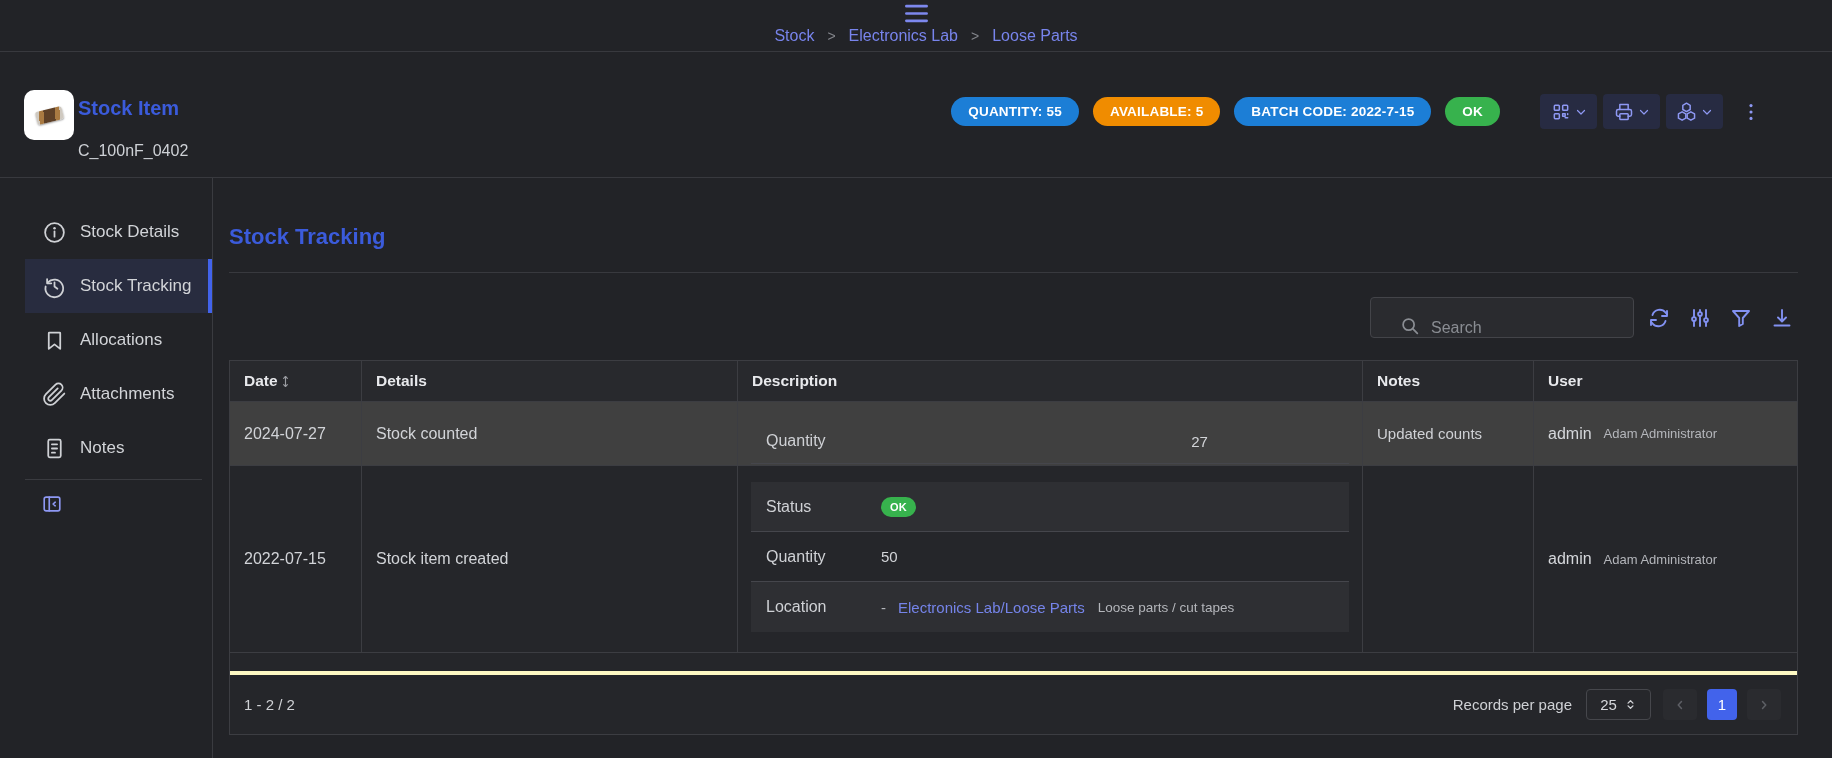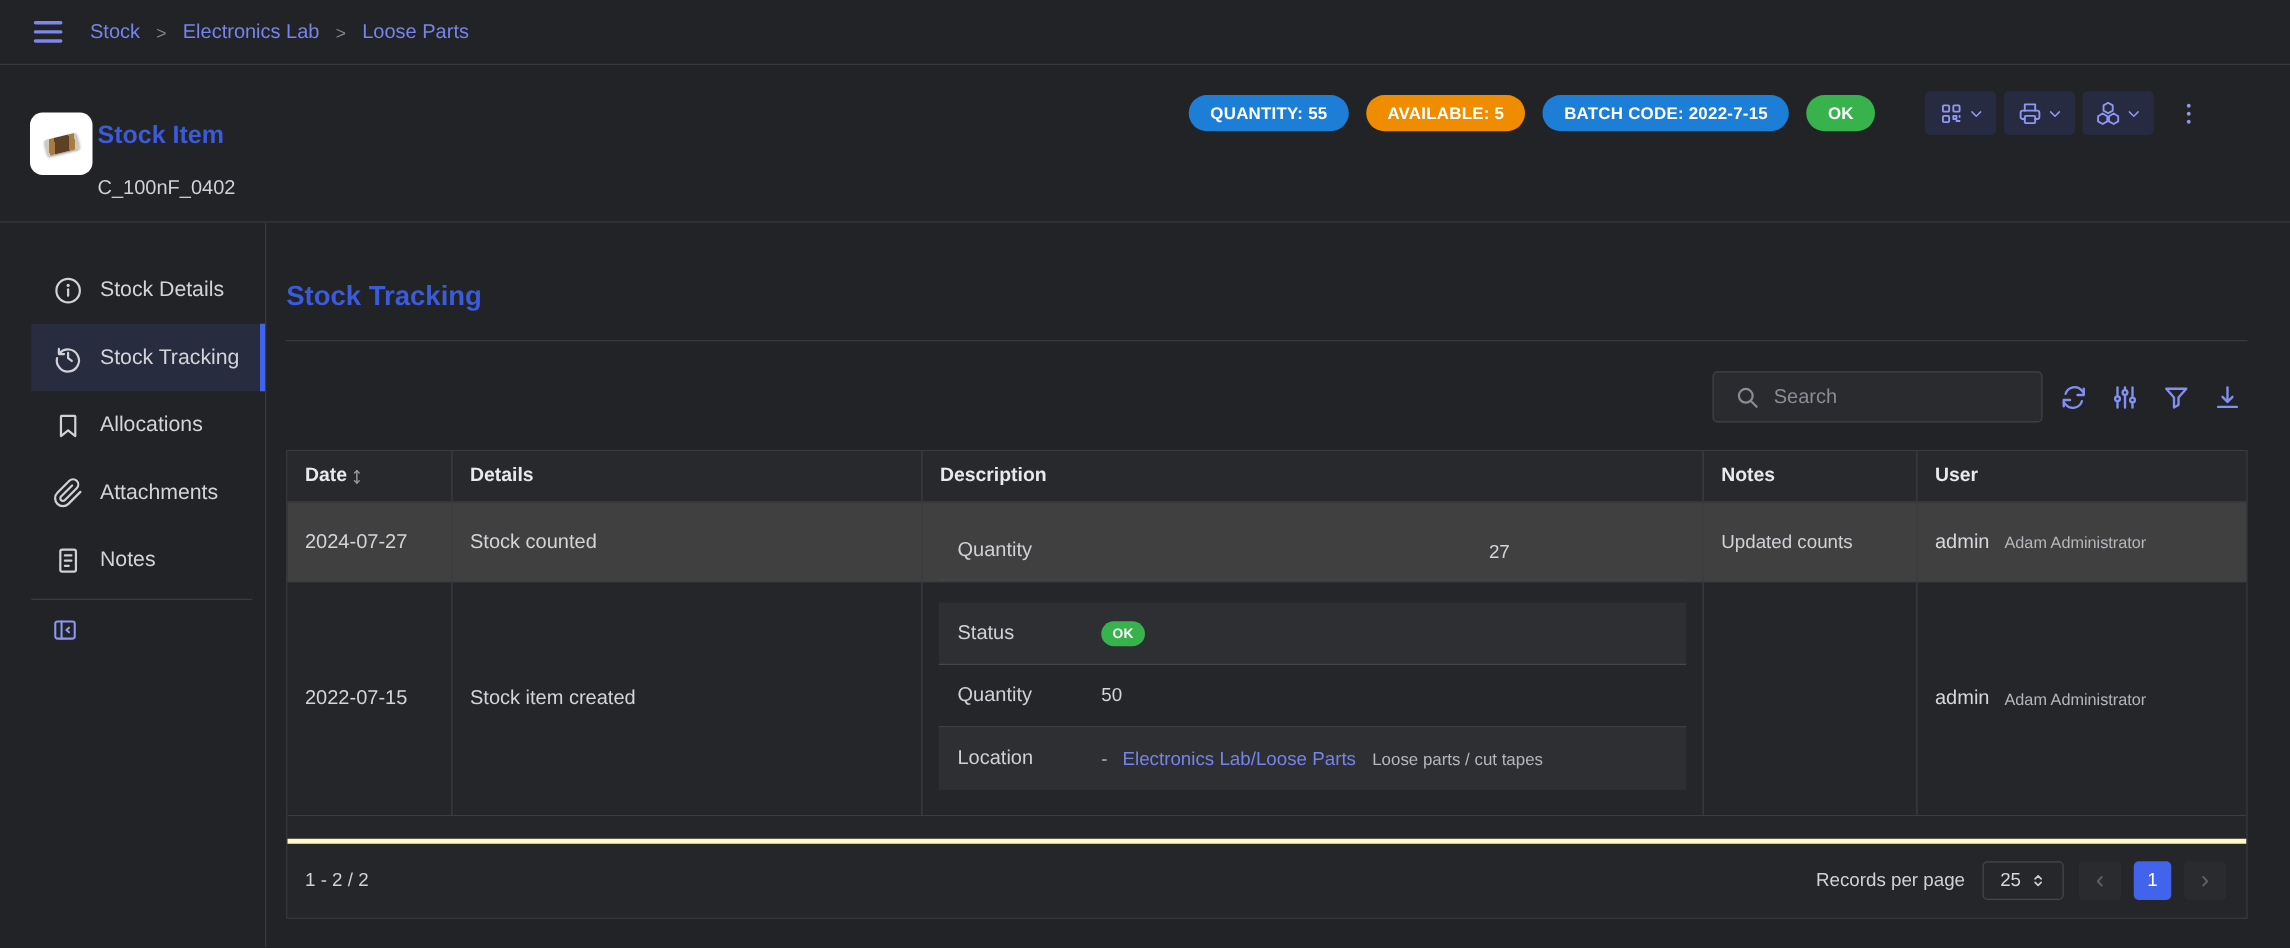--- a/index.html
+++ b/index.html
@@ -7,21 +7,21 @@
   body {
     background:#222327;
     font-family:"Liberation Sans","DejaVu Sans",sans-serif;
     color:#d5d7db;
   }
   svg { display:block; }
 
   
   .topbar {
     height:52px; display:flex; align-items:center;
-    padding:0 25px; border-bottom:1px solid #38393e; background:#222327;
+    padding:0 25px; border-bottom:1px solid #38393e; background:#222327;flex-direction:column;
   }
   .burger-btn { background:none; border:none; color:#7d88ee; cursor:pointer; }
   .breadcrumb { display:flex; align-items:center; margin-left:20px; gap:13px; font-size:16px; }
   .crumb { color:#7884ec; text-decoration:none; cursor:pointer; }
   .crumb-sep { color:#83858b; font-size:14px; }
 
   
   .page-header {
     height:126px; border-bottom:1px solid #38393e; background:#222327;
     display:flex; padding:0 24px; position:relative;
@@ -33,21 +33,21 @@
   }
   .cap-chip {
     width:27px; height:13px; border-radius:2.5px; transform:rotate(-14deg);
     background:linear-gradient(100deg,#cfc9c0 0 14%,#a97a42 14% 30%,#5e4027 30% 70%,#a97a42 70% 86%,#cfc9c0 86%);
     box-shadow:0 1px 2px rgba(0,0,0,.4);
   }
   .title-block { display:flex; flex-direction:column; margin-top:7px; }
   .page-title { font-size:20px; font-weight:bold; color:#3b5bdb; line-height:1.1; }
   .page-subtitle { font-size:16px; color:#ced1d6; margin-top:23px; }
 
-  .header-right { position:absolute; top:21px; right:70px; display:flex; align-items:center; }
+  .header-right { position:absolute; top:42px; right:70px; display:flex; align-items:center; }
   .badges { display:flex; gap:14px; align-items:center; }
   .pill {
     height:29px; line-height:29px; border-radius:15px; padding:0 17px;
     color:#fff; font-weight:bold; font-size:13.5px; letter-spacing:.2px; white-space:nowrap;
   }
   .pill-blue   { background:#1c7ed6; }
   .pill-orange { background:#f08c00; }
   .pill-green  { background:#37b24d; }
 
   .action-group { display:flex; gap:6px; margin-left:40px; }
@@ -74,21 +74,21 @@
   .collapse-btn { background:none; border:none; color:#8e98f3; margin:13px 0 0 41px; cursor:pointer; }
 
   
   .main { flex:1; padding:0 34px 0 16px; }
   .panel-title { font-size:22px; font-weight:bold; color:#3b5bdb; margin-top:46px; }
   .panel-divider { border:none; border-top:1px solid #38393e; margin-top:22px; }
 
   .toolbar { margin-top:24px; height:41px; display:flex; justify-content:flex-end; align-items:center; }
   .searchbox {
     width:264px; height:41px; background:#2a2b2f; border:1px solid #434449; border-radius:4px;
-    display:flex; align-items:center; padding:0 16px; gap:10px;
+    display:flex; align-items:flex-end; padding:0 28px; gap:10px;
   }
   .searchbox svg { color:#8a8d93; flex:none; }
   .searchbox input {
     background:transparent; border:none; outline:none; color:#d5d7db;
     font-size:16px; width:100%; font-family:inherit;
   }
   .searchbox input::placeholder { color:#8a8d93; }
   .tool-icons { display:flex; align-items:center; gap:17px; margin-left:13px; margin-right:4px; }
   .tool-btn { background:none; border:none; color:#8291f1; cursor:pointer; }
 

